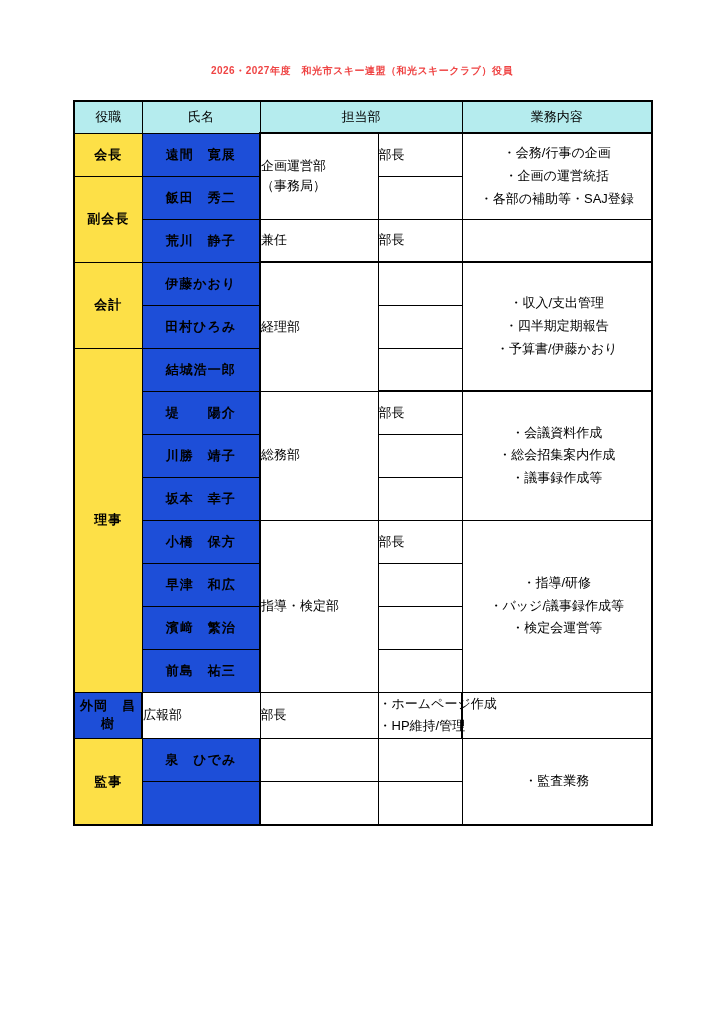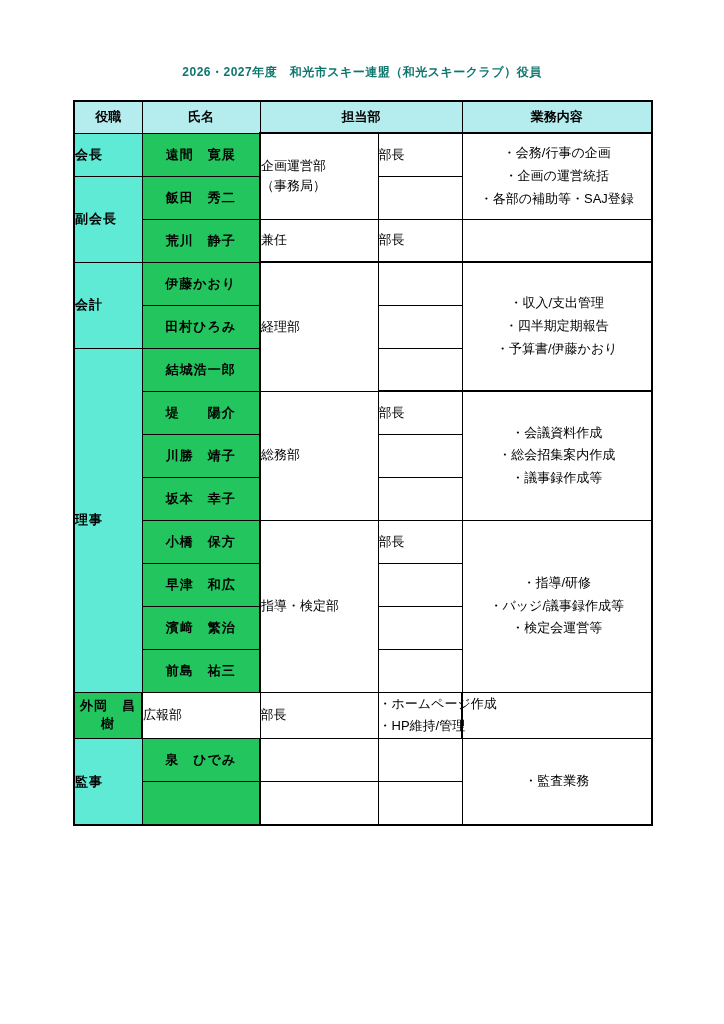--- a/index.html
+++ b/index.html
@@ -20,24 +20,24 @@
     width: 724px;
     height: 1024px;
     box-sizing: border-box;
   }
   .doc-title {
     position: absolute;
     top: 64px;
     left: 0;
     width: 724px;
     text-align: center;
-    font-size: 12px;
+    font-size: 10px;
     font-weight: bold;
     letter-spacing: 0.5px;
-    color: #0f766e;
+    color: #ef4444;
   }
   .table-wrap {
     position: absolute;
     top: 100px;
     left: 73px;
     width: 578px;
   }
   table.officers {
     border-collapse: collapse;
     table-layout: fixed;
@@ -52,33 +52,33 @@
 
   table.officers th, table.officers td {
     border: 1px solid #000;
     padding: 0;
     vertical-align: middle;
     font-size: 13px;
   }
   thead th {
     background: #b5ecee;
     height: 30px;
-    font-weight: bold;
+    font-weight: normal;
     text-align: center;
     font-size: 14px;
   }
   td.role {
-    background: #5eead4;
-    text-align: left;
+    background: #fde047;
+    text-align: center;
     font-weight: bold;
     font-size: 14px;
     letter-spacing: 1px;
   }
   td.name {
-    background: #22c55e;
+    background: #1d4ed8;
     text-align: center;
     font-weight: bold;
     font-size: 16px;
     height: 42px;
     letter-spacing: 1px;
   }
   td.dept {
     text-align: left;
     font-size: 13px;
     line-height: 1.55;

